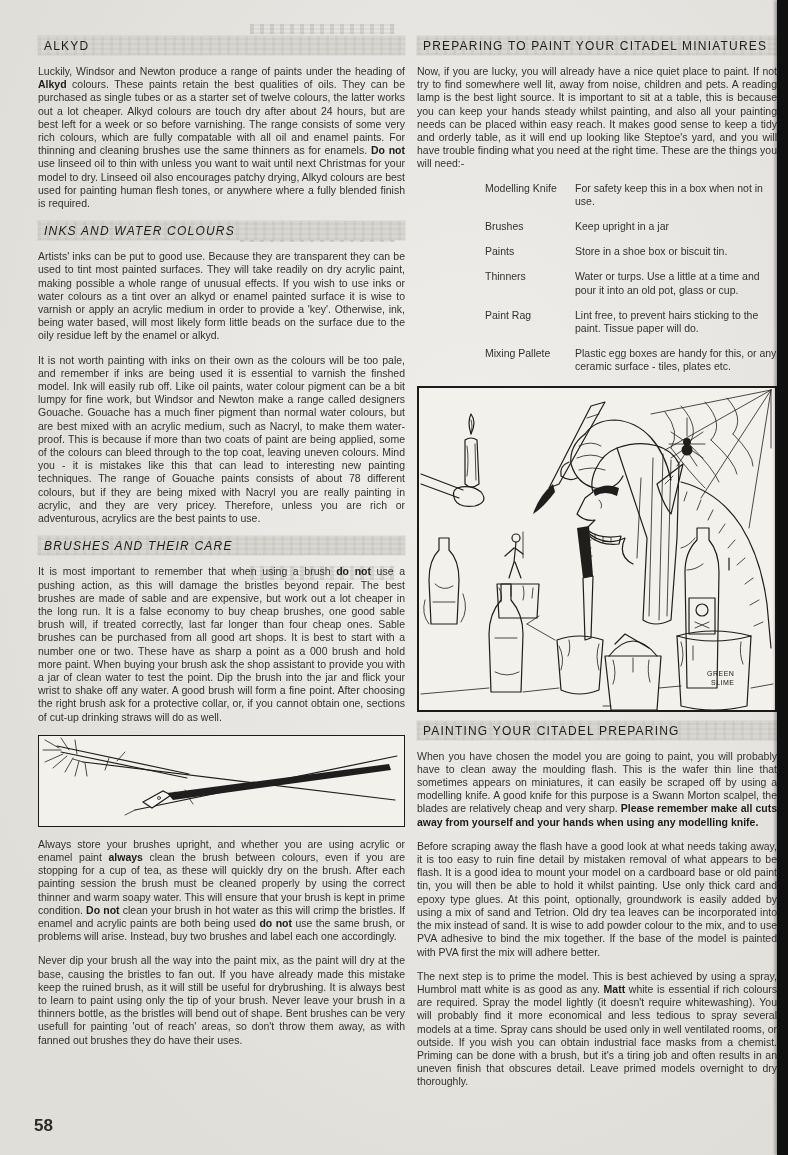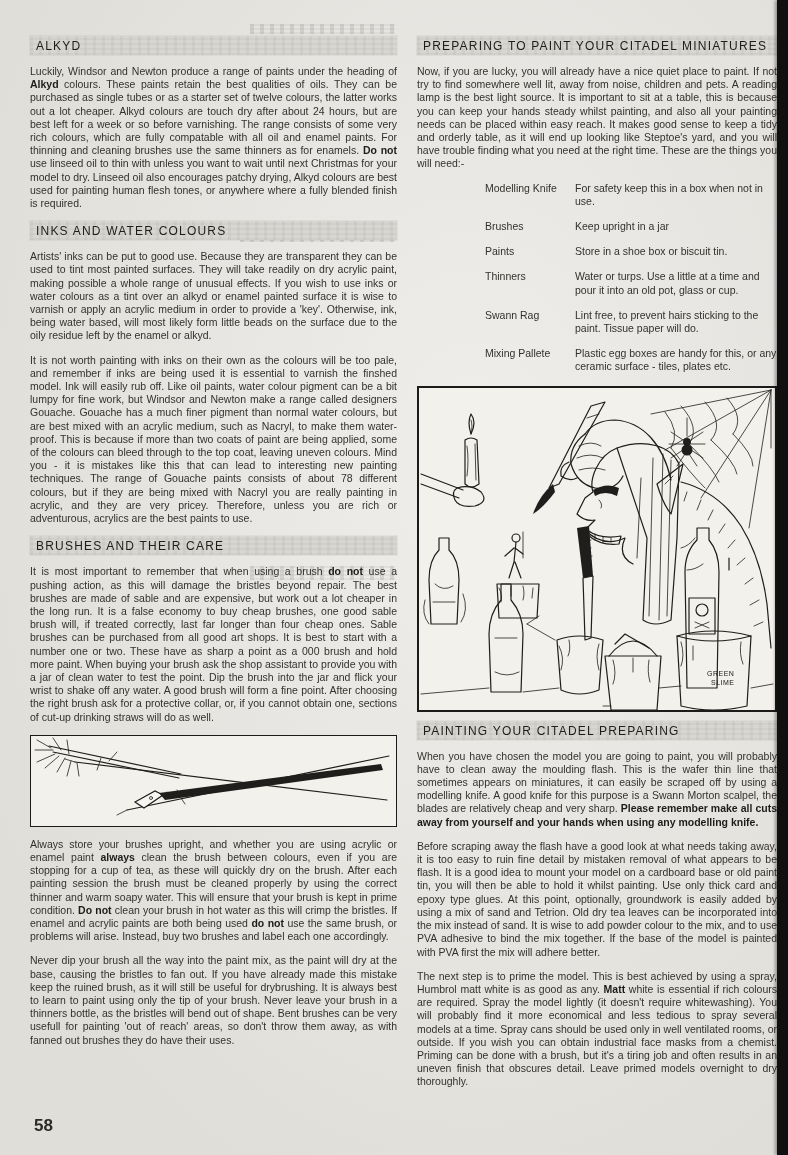--- a/index.html
+++ b/index.html
@@ -7,34 +7,34 @@
     width:788px;height:1155px;position:relative;overflow:hidden;
     background:
       radial-gradient(ellipse at 60% 40%, rgba(255,255,255,.35), rgba(0,0,0,.03) 80%),
       #e7e5e0;
     font-family:"Liberation Sans", sans-serif;
     color:#2e2c29;
   }
   .edge-bar{position:absolute;top:0;right:0;width:11px;height:1155px;background:#101010;
     box-shadow:-2px 0 3px rgba(0,0,0,.35);}
   .col{position:absolute;top:36px;}
-  .col-left{left:30px;width:367px;}
+  .col-left{left:38px;width:367px;}
   .col-right{left:417px;width:360px;}
   .sec-header{
     background:
       repeating-linear-gradient(90deg, rgba(0,0,0,.035) 0 3px, transparent 3px 9px),
       repeating-linear-gradient(0deg, rgba(0,0,0,.03) 0 2px, transparent 2px 5px),
       #d8d6d1;
     color:#1d1d1b;
     font-size:12px;letter-spacing:1.2px;font-weight:400;
     padding:3px 6px 2px 6px;margin:0 0 10px 0;line-height:14px;
     box-shadow:0 0 0 1px rgba(0,0,0,.04);
     white-space:nowrap;overflow:hidden;
   }
-  .sec-header.mt{margin-top:9px;}
+  .sec-header.mt{margin-top:9px;font-style:italic;}
   p.body{
     font-size:10.5px;line-height:13.2px;text-align:justify;
     margin:0 0 11px 0;color:#33312d;
   }
   p.body b{color:#1d1c1a;}
   .supplies{margin:2px 0 10px 0;padding-left:26px;}
   .supply-row{display:flex;margin-bottom:12px;font-size:10.5px;line-height:13.2px;color:#33312d;}
   .supply-term{width:90px;flex:0 0 90px;padding-left:42px;}
   .supply-note{flex:1;text-align:left;}
   figure{margin:1px 0 11px 0;padding:0;border:2px solid #1c1b19;background:#f2f1ec;}
@@ -120,21 +120,21 @@
     </div>
     <div class="supply-row">
       <span class="supply-term">Paints</span>
       <span class="supply-note">Store in a shoe box or biscuit tin.</span>
     </div>
     <div class="supply-row">
       <span class="supply-term">Thinners</span>
       <span class="supply-note">Water or turps. Use a little at a time and pour it into an old pot, glass or cup.</span>
     </div>
     <div class="supply-row">
-      <span class="supply-term">Swann Rag</span>
+      <span class="supply-term">Paint Rag</span>
       <span class="supply-note">Lint free, to prevent hairs sticking to the paint. Tissue paper will do.</span>
     </div>
     <div class="supply-row">
       <span class="supply-term">Mixing Pallete</span>
       <span class="supply-note">Plastic egg boxes are handy for this, or any ceramic surface - tiles, plates etc.</span>
     </div>
   </div>
 
   <figure style="margin-bottom:9px;">
     <svg width="356" height="322" viewBox="0 0 356 322">

